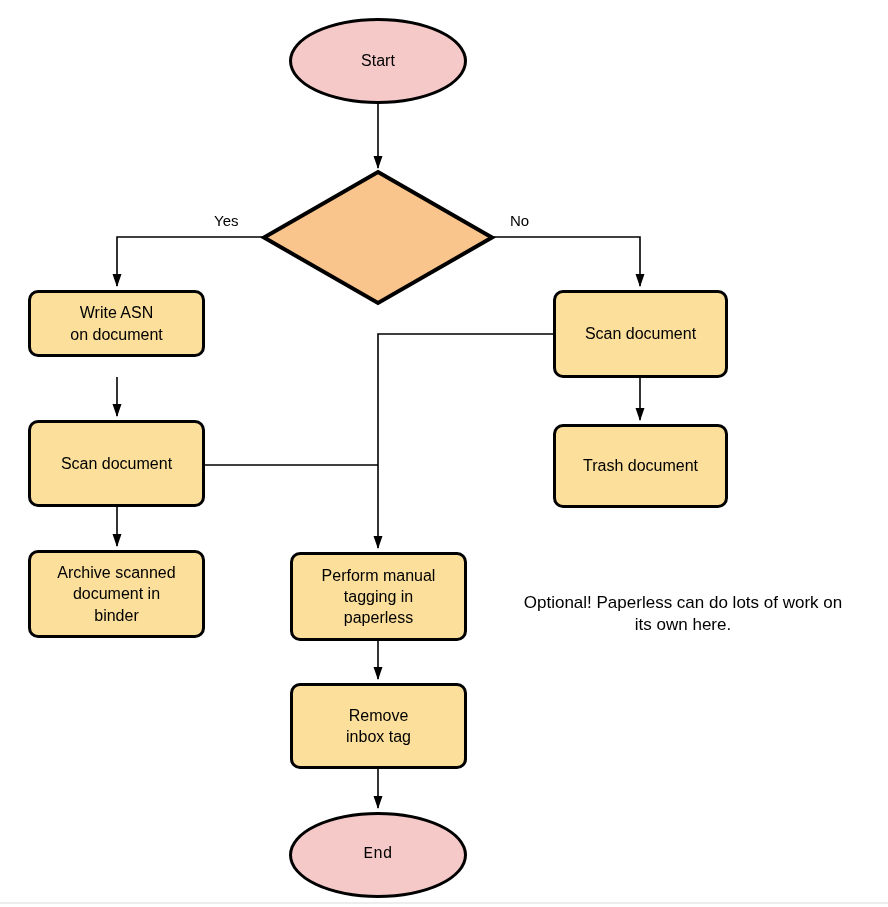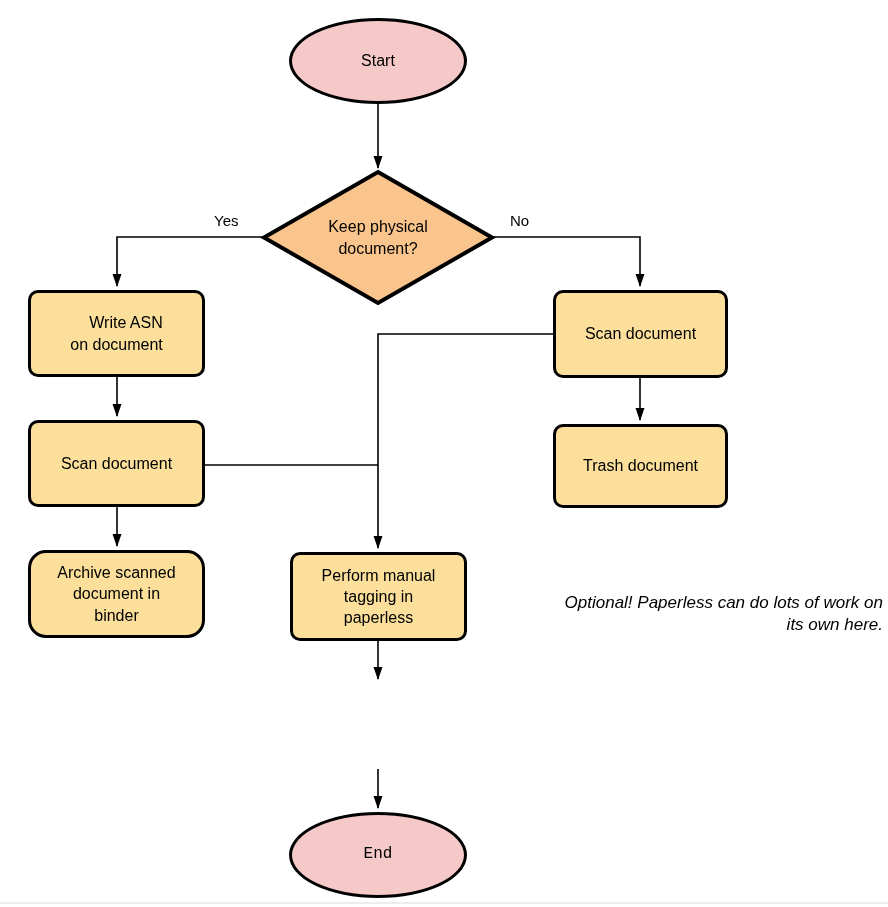--- a/index.html
+++ b/index.html
@@ -61,24 +61,23 @@
     background: #fff;
     padding: 1px 2px;
     text-align: center;
   }
   .annotation {
     position: absolute;
     left: 483px;
     top: 592px;
     width: 400px;
     font-size: 17px;
-    font-style: italic;
     line-height: 1.32;
     white-space: pre-line;
-    text-align: right;
+    text-align: center;
   }
   .bottom-border {
     position: absolute;
     left: 0;
     top: 902px;
     width: 888px;
     height: 2px;
     background: #efecee;
   }
 </style>
@@ -103,40 +102,40 @@
     <polyline class="edge" points="553,334 378,334 378,548" marker-end="url(#arrow)"></polyline>
     <polyline class="edge" points="640,378 640,420" marker-end="url(#arrow)"></polyline>
     <polyline class="edge" points="378,641 378,679" marker-end="url(#arrow)"></polyline>
     <polyline class="edge" points="378,769 378,808" marker-end="url(#arrow)"></polyline>
 
     <polygon class="decision-shape" points="378,172 492,237.5 378,303 264,237.5"></polygon>
   </svg>
 
   <div class="node terminal" style="left:289px; top:18px; width:178px; height:86px;">Start</div>
 
-  <div class="node decision-label" style="left:264px; top:172px; width:228px; height:131px;">Keep physical
-document?</div>
 
-  <div class="node process" style="left:28px; top:290px; width:177px; height:87px;text-align:right;">Write ASN
+  <div class="node process" style="left:28px; top:290px; width:177px; height:67px;">Write ASN
 on document</div>
 
   <div class="node process" style="left:28px; top:420px; width:177px; height:87px;">Scan document</div>
 
-  <div class="node process" style="left:28px; top:550px; width:177px; height:88px;border-radius:18px;">Archive scanned
+  <div class="node process" style="left:28px; top:550px; width:177px; height:88px;">Archive scanned
 document in
 binder</div>
 
   <div class="node process" style="left:553px; top:290px; width:175px; height:88px;">Scan document</div>
 
   <div class="node process" style="left:290px; top:552px; width:177px; height:89px;">Perform manual
 tagging in
 paperless</div>
 
   <div class="node process" style="left:553px; top:424px; width:175px; height:84px;">Trash document</div>
 
+  <div class="node process" style="left:290px; top:683px; width:177px; height:86px;">Remove
+inbox tag</div>
 
   <div class="node terminal" style="left:289px; top:812px; width:178px; height:86px;font-family:Liberation Mono, monospace;">End</div>
 
   <div class="edge-label" style="left:212px; top:212px;">Yes</div>
 
   <div class="edge-label" style="left:508px; top:212px;">No</div>
 
   <div class="annotation">Optional! Paperless can do lots of work on
 its own here.</div>
 

